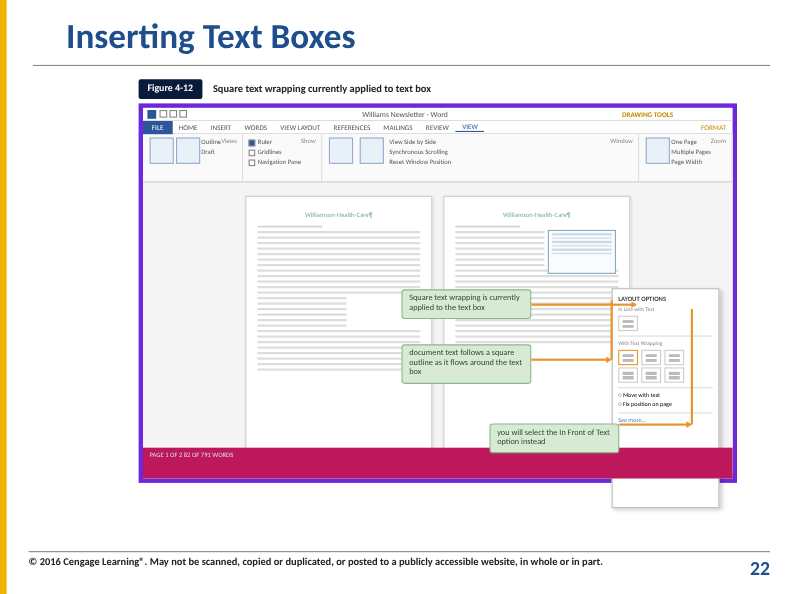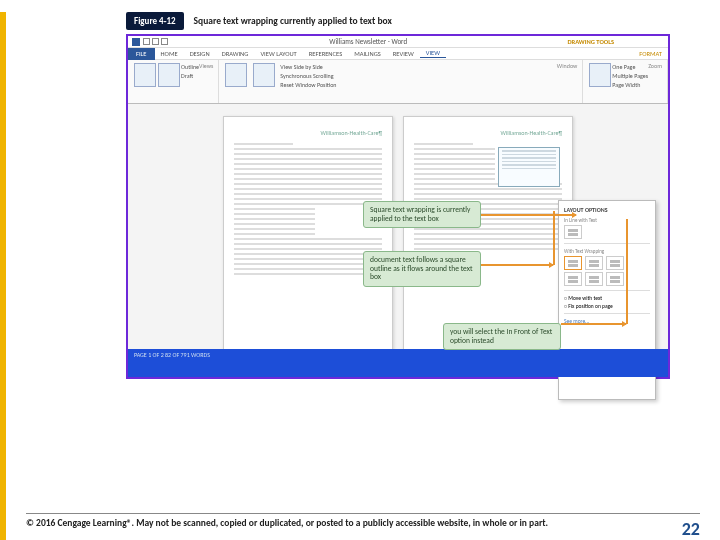--- a/index.html
+++ b/index.html
@@ -44,21 +44,21 @@
     padding: 3px 8px;
     border-radius: 2px;
   }
   .fig-cap {
     font-size: 9.5px;
     font-weight: bold;
     color: #222;
     padding: 3px 10px;
   }
   .word-window {
-    border: 2px solid #6d28d9;
+    border: 4px solid #6d28d9;
     height: 345px;
     position: relative;
     background: #fff;
     font-size: 6.5px;
   }
   .qat {
     height: 12px;
     border-bottom: 1px solid #ddd;
     display: flex;
     align-items: center;
@@ -114,21 +114,21 @@
   .page {
     background: #fff;
     border: 1px solid #ccc;
     box-shadow: 1px 1px 3px rgba(0,0,0,0.15);
     width: 170px;
     height: 240px;
     position: relative;
     padding: 12px 10px;
   }
   .fake-line { height: 2px; background: #ddd; margin-bottom: 3px; }
-  .page-hdr { font-size: 6px; color: #7a9; text-align: right; margin-bottom: 6px; }
+  .page-hdr { font-size: 6px; color: #7a9; text-align: center; margin-bottom: 6px; }
   .tbox {
     position: absolute;
     top: 30px;
     right: 12px;
     width: 62px;
     height: 40px;
     border: 1px solid #8ab;
     background: #f8fcff;
   }
   .tbox-line { height: 1.5px; background: #cdd8e0; margin: 2px 3px; }
@@ -186,83 +186,94 @@
     position: absolute;
     background: #e8952f;
     width: 1.5px;
   }
   .status-bar {
     position: absolute;
     bottom: 0;
     left: 0;
     right: 0;
     height: 28px;
-    background: #1d4ed8;
+    background: #be185d;
     color: #d0dff0;
     font-size: 6px;
     padding: 2px 6px;
   }
   .footer {
     position: absolute;
     bottom: 10px;
     left: 20px;
     right: 20px;
     border-top: 1px solid #888;
     padding-top: 4px;
     display: flex;
   }
   .copy { font-size: 9.5px; font-weight: bold; color: #222; flex: 1; line-height: 1.25; padding-right: 30px; }
   .pagenum { font-size: 18px; font-weight: bold; color: #1f4e8c; align-self: flex-end; padding-bottom: 2px; }
 </style>
 </head>
 <body>
 
 <div class="slide">
+  <div class="title-wrap">
+    <h1 class="title">Inserting Text Boxes</h1>
+  </div>
 
   <div class="figure-area">
     <div class="fig-bar">
       <div class="fig-num">Figure 4-12</div>
       <div class="fig-cap">Square text wrapping currently applied to text box</div>
     </div>
 
     <div class="word-window">
       <div class="qat">
         <div class="qat-icon"></div>
         <div class="qat-sq"></div>
         <div class="qat-sq"></div>
         <div class="qat-sq"></div>
         <div class="qat-title">Williams Newsletter - Word</div>
         <div class="qat-ctx">DRAWING TOOLS</div>
       </div>
 
       <div class="ribbon-tabs">
         <div class="rt rt-file">FILE</div>
         <div class="rt">HOME</div>
-        <div class="rt">DESIGN</div>
-        <div class="rt">DRAWING</div>
+        <div class="rt">INSERT</div>
+        <div class="rt">WORDS</div>
         <div class="rt">VIEW LAYOUT</div>
         <div class="rt">REFERENCES</div>
         <div class="rt">MAILINGS</div>
         <div class="rt">REVIEW</div>
         <div class="rt rt-active">VIEW</div>
         <div style="flex:1"></div>
         <div class="rt rt-ctx">FORMAT</div>
       </div>
 
       <div class="ribbon-body">
         <div class="grp">
           <div style="display:flex">
             <div class="big-btn"></div>
             <div class="big-btn"></div>
             <div>
               <div class="sm-item">Outline</div>
               <div class="sm-item">Draft</div>
             </div>
           </div>
           <div class="grp-lbl">Views</div>
+        </div>
+        <div class="grp">
+          <div>
+            <div class="sm-item"><span class="chk on"></span><span>Ruler</span></div>
+            <div class="sm-item"><span class="chk"></span><span>Gridlines</span></div>
+            <div class="sm-item"><span class="chk"></span><span>Navigation Pane</span></div>
+          </div>
+          <div class="grp-lbl">Show</div>
         </div>
         <div class="grp" style="flex:1">
           <div style="display:flex;gap:4px">
             <div class="big-btn"></div>
             <div class="big-btn"></div>
             <div>
               <div class="sm-item">View Side by Side</div>
               <div class="sm-item">Synchronous Scrolling</div>
               <div class="sm-item">Reset Window Position</div>
             </div>

